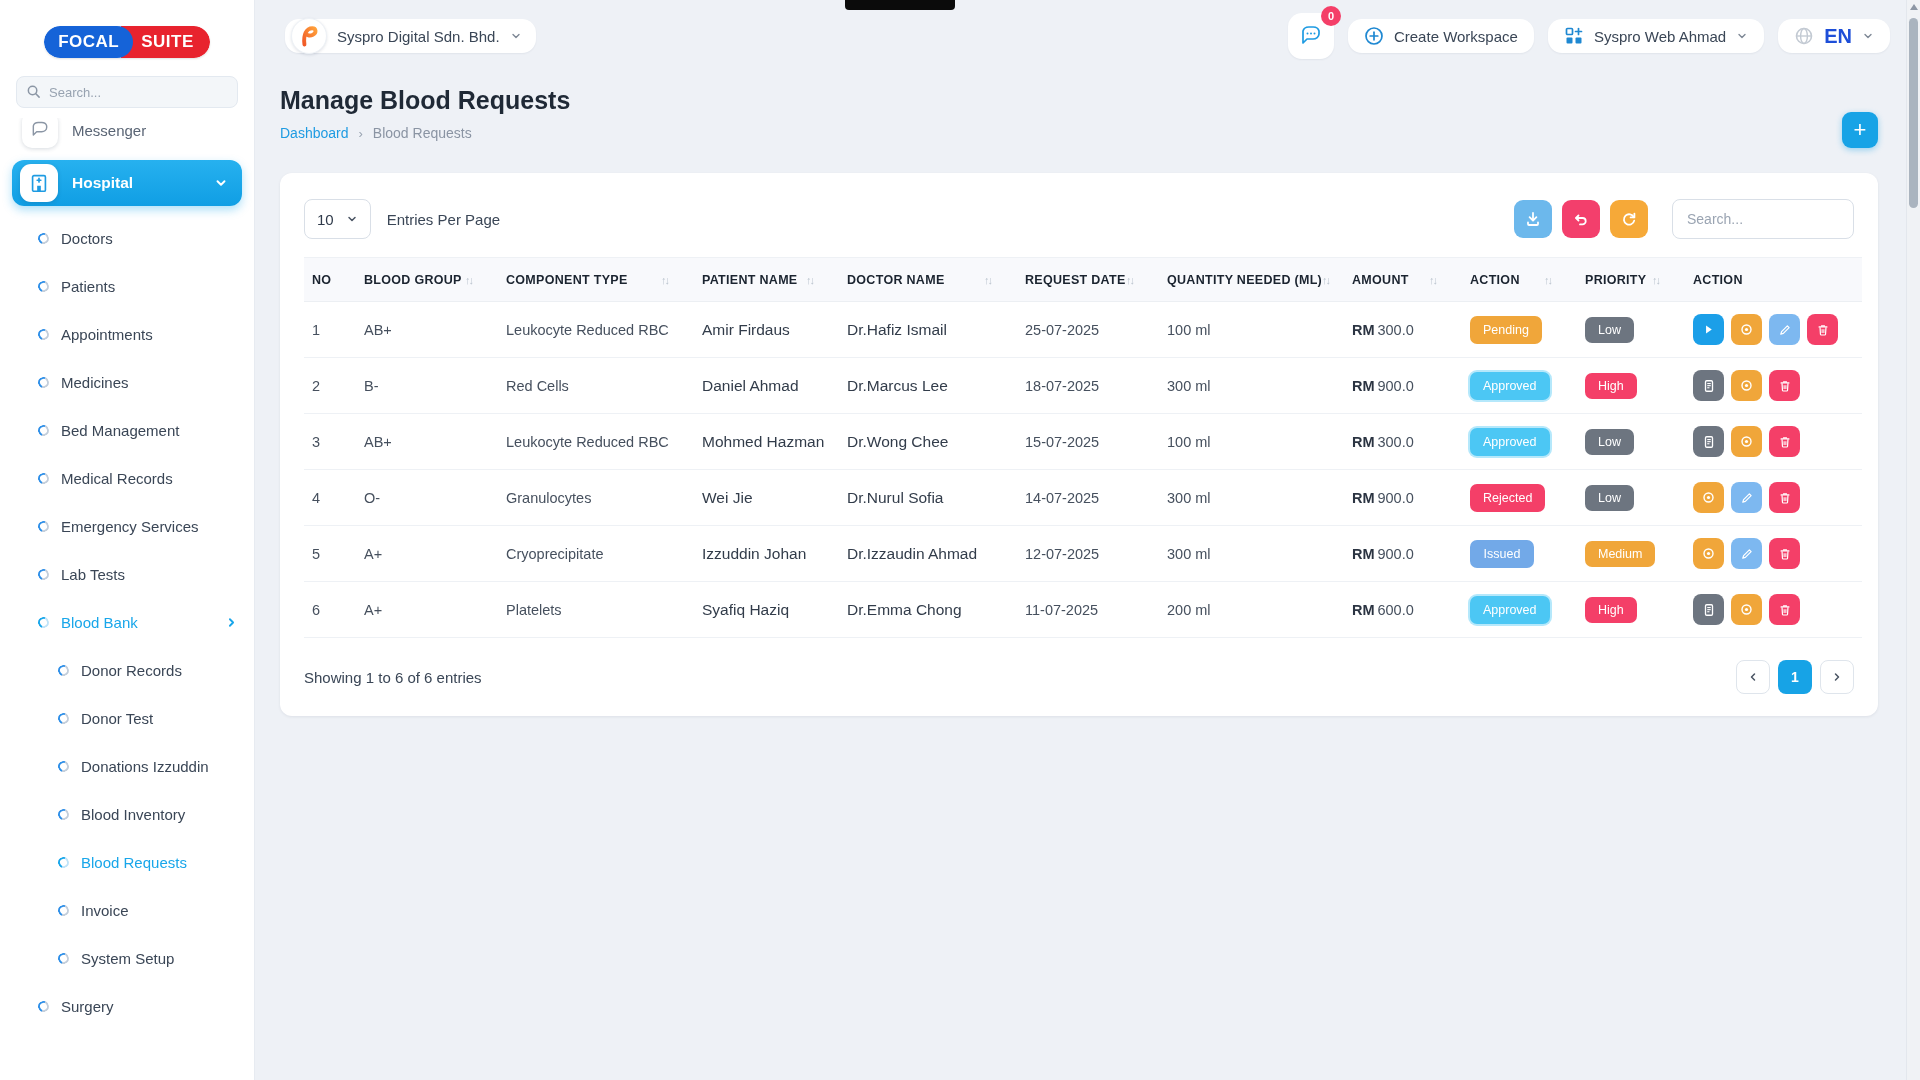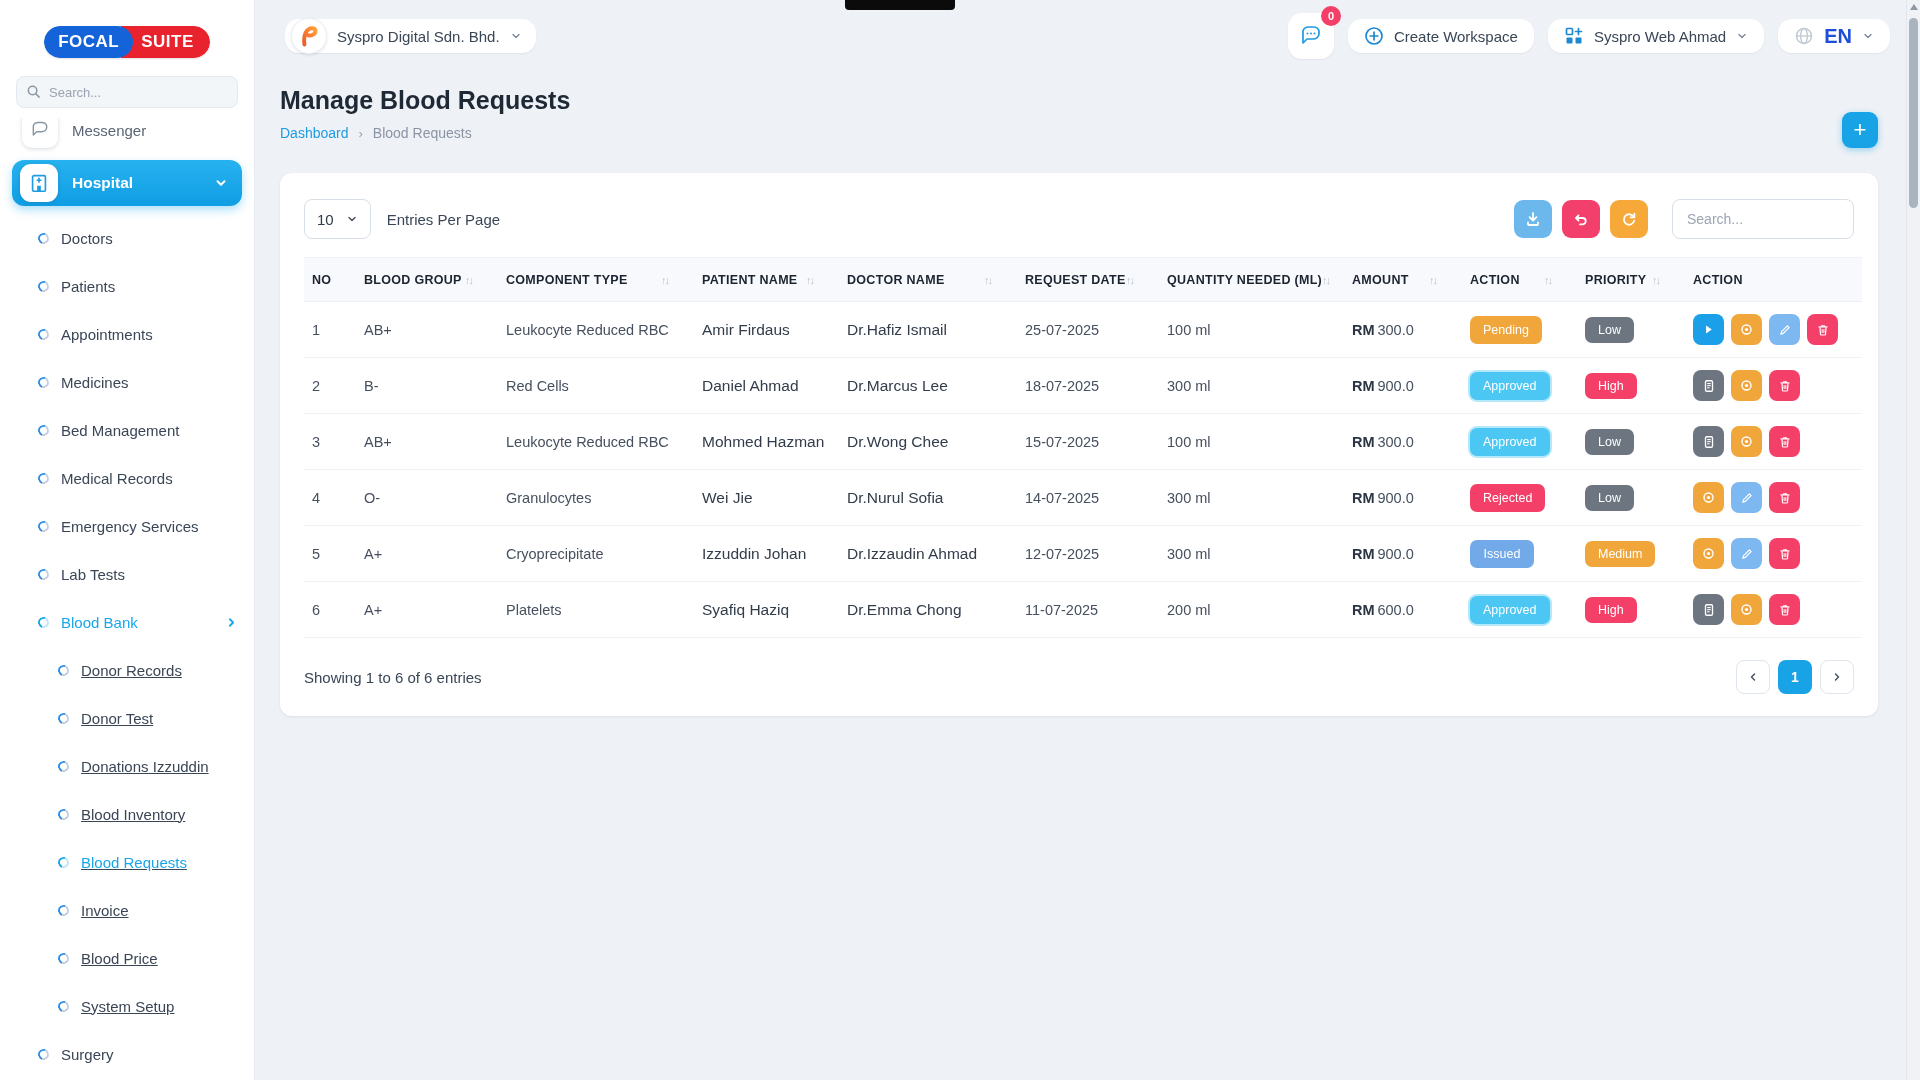--- a/index.html
+++ b/index.html
@@ -24,21 +24,21 @@
   .side-search input { width:100%; height:32px; background:#f3f6f9; border:1px solid #e3e9f0; border-radius:8px; padding:0 10px 0 32px; font-size:13px; color:#3a4656; outline:none; font-family:inherit; }
   .side-search input::placeholder { color:#98a3b1; }
   .side-search .mag { position:absolute; left:10px; top:8px; }
   .side-menu { position:absolute; top:118px; bottom:0; left:0; right:0; overflow:hidden; }
 
   .mi { display:flex; align-items:center; height:48px; padding:0 16px 0 38px; cursor:pointer; }
   .mi .donut { width:11px; height:11px; border-radius:50%; border:2.5px solid #c3cedb; border-top-color:#2e8fe8; border-left-color:#2e8fe8; transform:rotate(-25deg); flex:0 0 auto; }
   .mi.active .donut { border-color:#bfe3f8; border-top-color:#18a6ea; border-left-color:#18a6ea; }
   .mi .mi-label { margin-left:12px; font-size:15px; color:#3a4656; }
   .mi.active .mi-label { color:#18a6ea; }
-  .mi.lvl2 { padding-left:58px;text-decoration:underline; }
+  .mi.lvl2 { padding-left:58px; }
   .mi .chev-r { margin-left:auto; }
 
   .mi-top { display:flex; align-items:center; height:52px; padding:0 16px 0 22px; cursor:pointer; }
   .mi-top.clipped { margin-top:-14px; }
   .tile { width:36px; height:36px; background:#fff; border-radius:10px; box-shadow:0 1px 4px rgba(30,50,80,.18); display:flex; align-items:center; justify-content:center; flex:0 0 auto; }
   .mi-top .mi-label { margin-left:14px; font-size:15px; color:#5a6575; }
 
   .mi-hospital { display:flex; align-items:center; height:46px; margin:4px 12px 8px 12px; padding:0 14px 0 8px; background:linear-gradient(180deg,#27b1ef,#109ee4); border-radius:12px; box-shadow:0 4px 10px rgba(24,166,234,.35); cursor:pointer; }
   .mi-hospital .tile { width:38px; height:38px; border-radius:11px; }
   .mi-hospital .mi-label { margin-left:14px; font-size:15.5px; font-weight:700; color:#fff; }
@@ -200,24 +200,20 @@
         <span class="donut"></span>
         <span class="mi-label">Blood Inventory</span>
       </div>
       <div class="mi lvl2 active">
         <span class="donut"></span>
         <span class="mi-label">Blood Requests</span>
       </div>
       <div class="mi lvl2">
         <span class="donut"></span>
         <span class="mi-label">Invoice</span>
-      </div>
-      <div class="mi lvl2">
-        <span class="donut"></span>
-        <span class="mi-label">Blood Price</span>
       </div>
       <div class="mi lvl2">
         <span class="donut"></span>
         <span class="mi-label">System Setup</span>
       </div>
       <div class="mi lvl1">
         <span class="donut"></span>
         <span class="mi-label">Surgery</span>
       </div>
     </nav>

